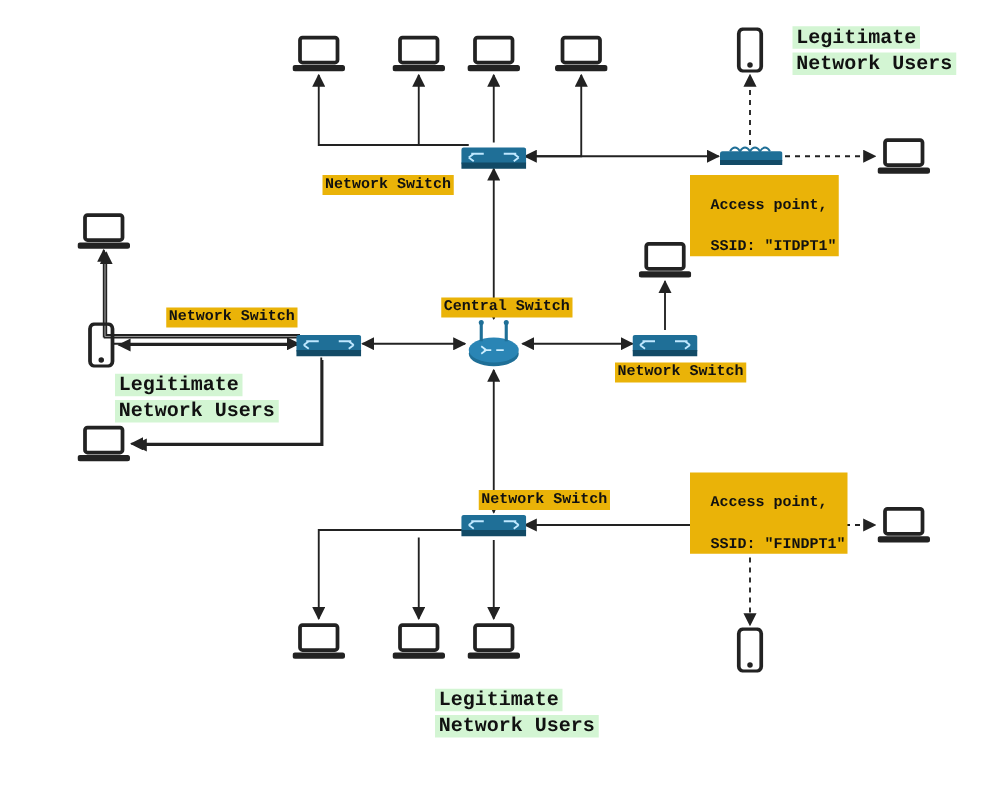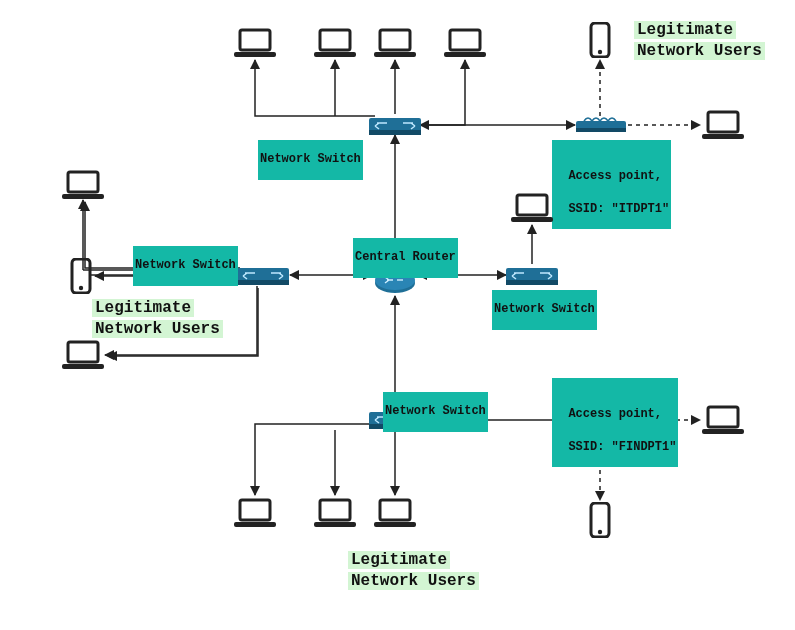--- a/index.html
+++ b/index.html
@@ -17,22 +17,22 @@
     left: 0; top: 0;
     width: 795px;
     height: 630px;
   }
   .label {
     position: absolute;
     font-family: "Courier New", monospace;
     font-size: 12px;
     font-weight: bold;
     color: #111;
-    background: #14b8a6;
-    padding: 12px 2px;
+    background: #eab308;
+    padding: 0 2px;
     white-space: pre;
     line-height: 1.3;
   }
   .biglabel {
     position: absolute;
     font-family: "Courier New", monospace;
     font-size: 16px;
     font-weight: bold;
     color: #111;
     text-align: left;
@@ -133,21 +133,21 @@
       <rect x="0" y="6" width="50" height="9" rx="2" fill="#1f6f97"></rect>
       <rect x="0" y="13" width="50" height="4" fill="#124a66"></rect>
       <path d="M8 6 q4 -6 8 0 q4 -6 8 0 q4 -6 8 0 q4 -6 8 0" stroke="#1f6f97" stroke-width="1.5" fill="none"></path>
     </g>
   </defs>
 </svg>
 
 <svg class="icon router" style="left:373px; top:253px">
     <use href="#sym-router"></use>
   </svg>
-<div class="label" style="left:353px; top:238px">Central Router</div>
+<div class="label" style="left:353px; top:238px">Central Switch</div>
 
 <svg class="icon switch" style="left:369px; top:114px">
     <use href="#sym-switch"></use>
   </svg>
 <div class="label" style="left:258px; top:140px">Network Switch</div>
 
 <svg class="icon switch" style="left:237px; top:264px">
     <use href="#sym-switch"></use>
   </svg>
 <div class="label" style="left:133px; top:246px">Network Switch</div>

